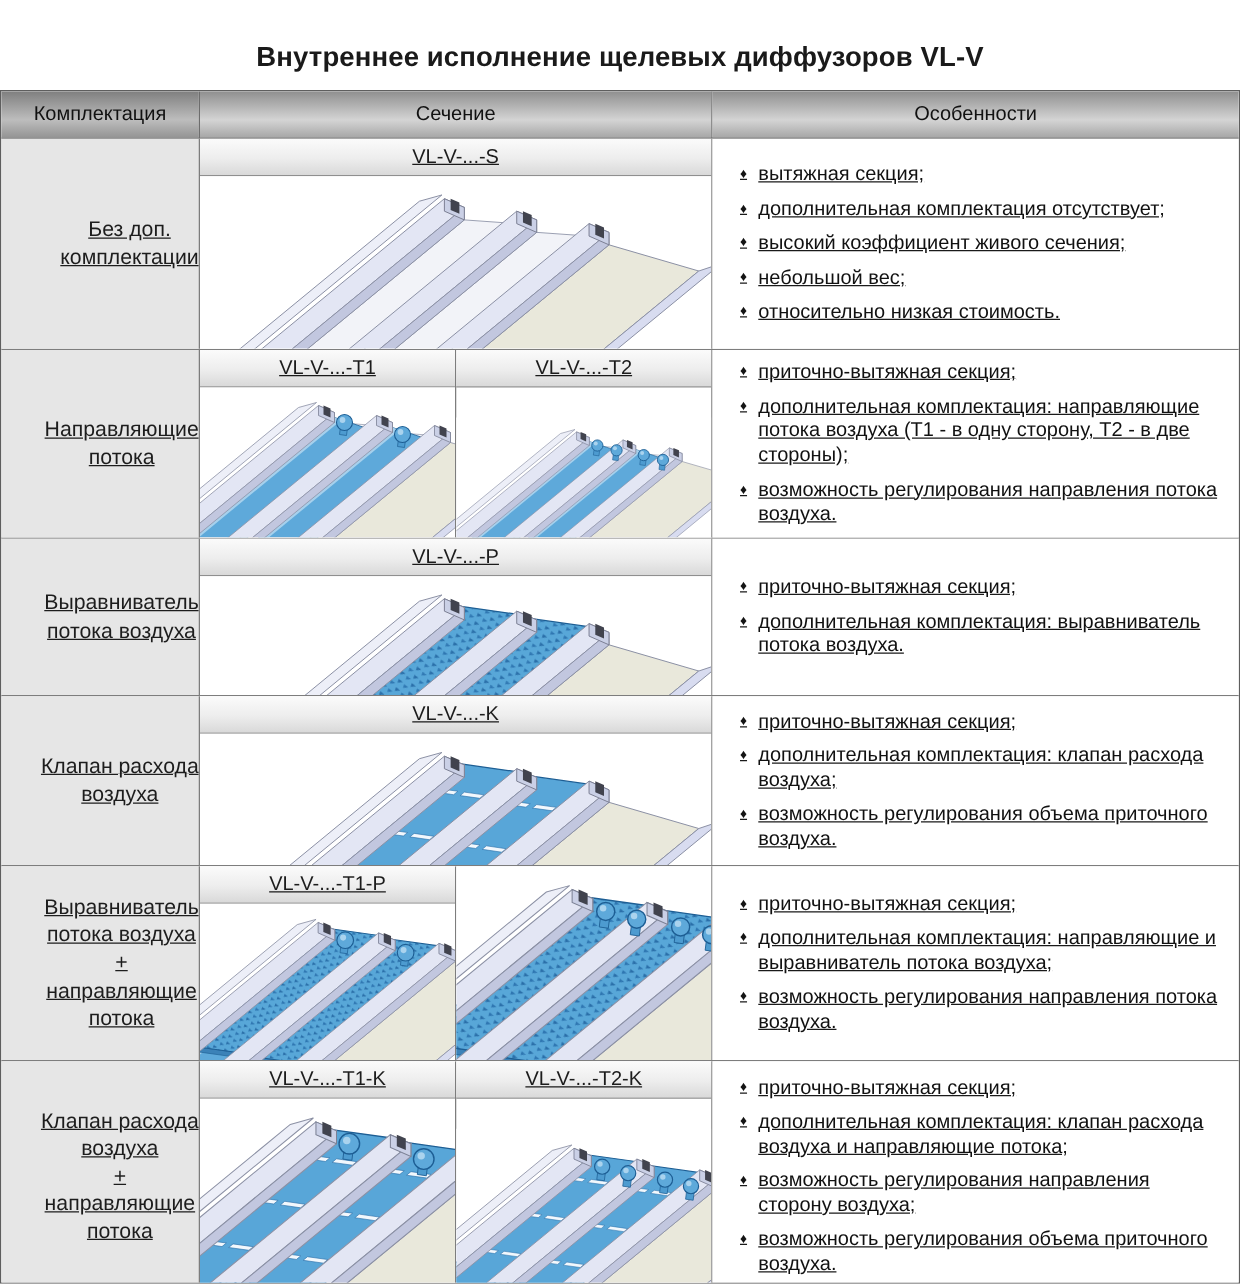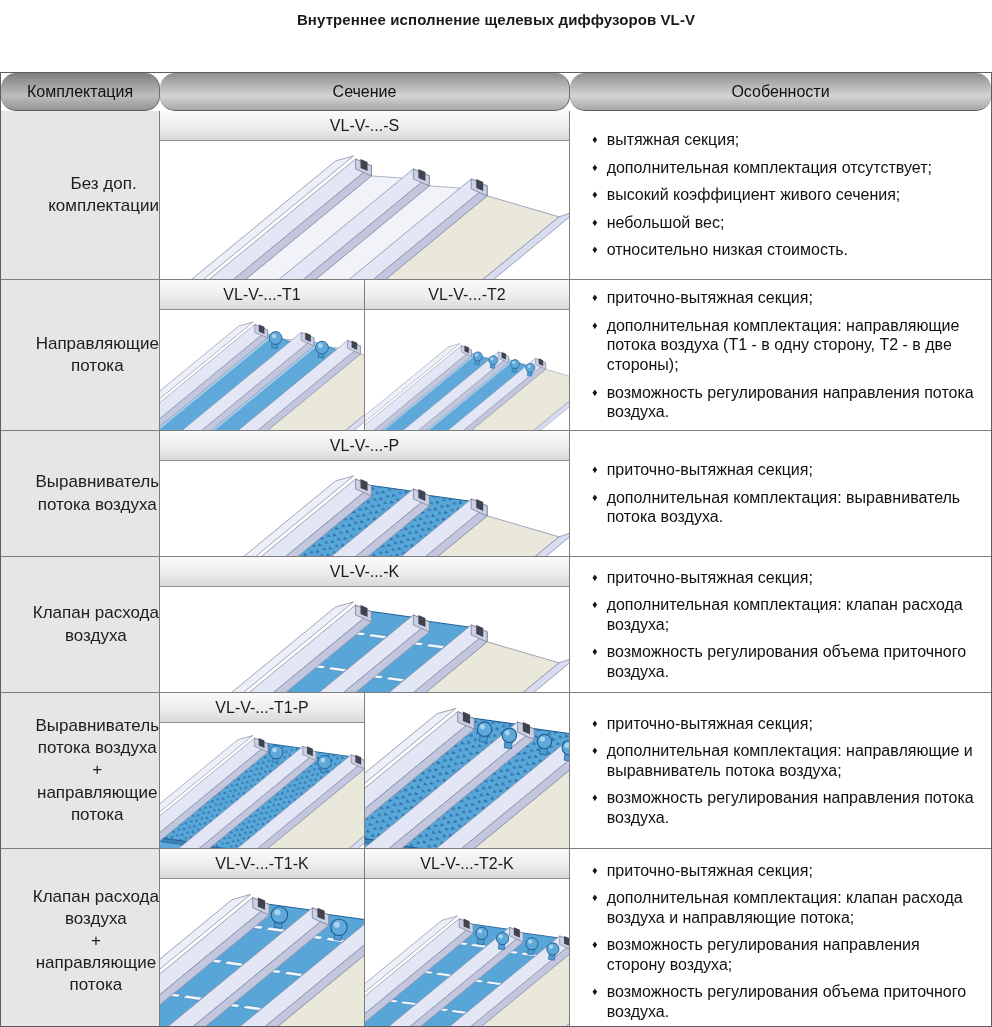--- a/index.html
+++ b/index.html
@@ -1,30 +1,30 @@
 <!DOCTYPE html>
 <html><head>
 <meta charset="utf-8">
 <style>
   html,body{margin:0;padding:0;background:#fff;}
   body{width:992px;height:1027px;overflow:hidden;
        font-family:"Liberation Sans","DejaVu Sans",sans-serif;color:#1a1a1a;}
   .titlewrap{height:72px;box-sizing:border-box;padding-top:11px;text-align:center;}
-  .title{font-size:15px;font-weight:600;letter-spacing:.1px;}
+  .title{font-size:22px;font-weight:600;letter-spacing:.1px;margin-top:22px;}
   .tbl{width:992px;height:955px;box-sizing:border-box;border:1px solid #5e5e5e;overflow:hidden;}
   .hrow,.trow{display:grid;grid-template-columns:159px 410px 1fr;}
   .hrow{height:38px;}
   .hcell{box-sizing:border-box;border-right:1px solid #6d6d6d;border-bottom:1px solid #5e5e5e;
          display:flex;align-items:center;justify-content:center;font-size:16px;color:#111;
-         background:linear-gradient(180deg,#8f8f8f 0%,#d4d4d4 62%,#a7a7a7 100%);border-radius:15px;}
+         background:linear-gradient(180deg,#8f8f8f 0%,#d4d4d4 62%,#a7a7a7 100%);}
   .hcell.first{background:linear-gradient(180deg,#7f7f7f 0%,#bdbdbd 62%,#949494 100%);}
   .hcell:last-child{border-right:none;}
   .trow{border-bottom:1px solid #7d7d7d;}
   .trow:last-child{border-bottom:none;}
-  .cell{box-sizing:border-box;border-right:1px solid #7d7d7d;overflow:hidden;min-width:0;}
+  .cell{box-sizing:border-box;border-right:1px solid #7d7d7d;overflow:hidden;min-width:0;text-decoration:underline;}
   .config{background:#e6e6e6;display:flex;align-items:center;justify-content:flex-end;
           text-align:center;font-size:17px;line-height:1.3;white-space:pre-line;color:#1d1d1d;}
   .section{background:#fff;display:flex;}
   .panel{flex:1;display:flex;flex-direction:column;min-width:0;}
   .panel + .panel{border-left:1px solid #7d7d7d;gap:24px;}
   .strip{height:30px;box-sizing:border-box;border-bottom:1px solid #8f8f8f;flex:none;
          background:linear-gradient(180deg,#fbfbfb 0%,#ededed 55%,#d9d9d9 100%);
          display:flex;align-items:center;justify-content:center;font-size:16px;color:#1c1c1c;}
   .img{flex:1;min-height:0;overflow:hidden;background:#fff;}
   .img svg{display:block;width:100%;height:100%;}

